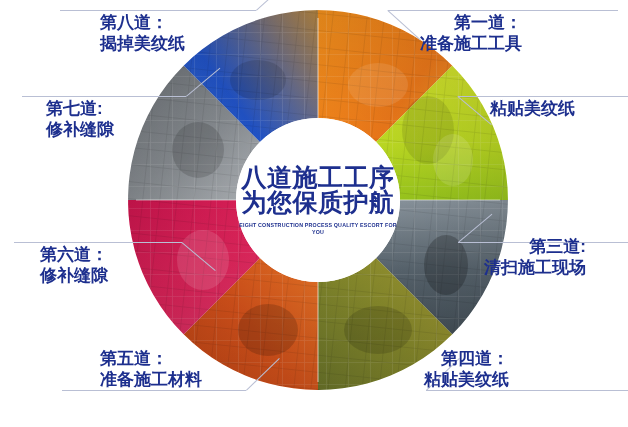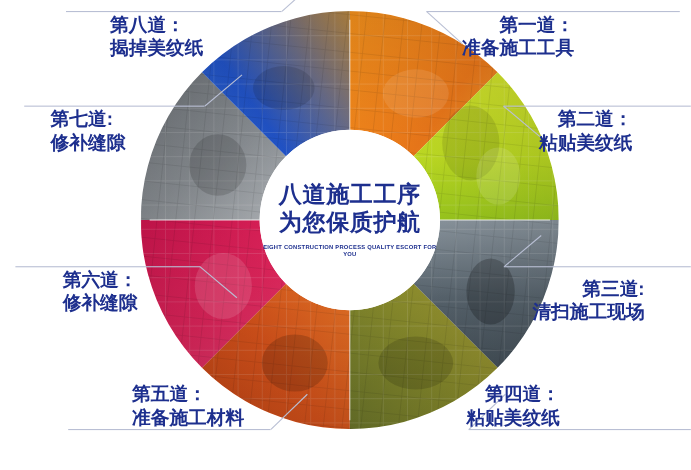--- a/index.html
+++ b/index.html
@@ -55,21 +55,21 @@
     border-radius:50%;
     background:#ffffff;
     display:flex;
     flex-direction:column;
     align-items:center;
     justify-content:center;
   }
   #hub .cn{
     color:#1d2f8e;
     font-weight:bold;
-    font-size:21px;
+    font-size:25px;
     line-height:25px;
     letter-spacing:0.5px;
     text-align:center;
   }
   #hub .en{
     margin-top:7px;
     color:#1d2f8e;
     font-weight:bold;
     font-size:5.2px;
     line-height:7px;
@@ -229,40 +229,39 @@
     <div class="hbar" style="left:0px;top:8px;width:196px;"></div>
     <div class="diag" style="left:196px;top:8px;width:44px;transform:rotate(-42deg);"></div>
   </div>
 
   <div class="label right" style="left:420px;top:12px;">
     <span class="l1">第一道：</span>
     <span class="l2">准备施工工具</span>
   </div>
 
   <div class="label right" style="left:490px;top:98px;">
-    <span class="l1">第二道：</span>
     <span class="l2">粘贴美纹纸</span>
   </div>
 
-  <div class="label right" style="left:484px;top:252px;">
+  <div class="label right" style="left:484px;top:236px;">
     <span class="l1">第三道:</span>
     <span class="l2">清扫施工现场</span>
   </div>
 
   <div class="label right" style="left:424px;top:348px;font-family:Liberation Serif, serif;">
     <span class="l1">第四道：</span>
     <span class="l2">粘贴美纹纸</span>
   </div>
 
-  <div class="label left" style="left:100px;top:348px;margin-left:20px;">
+  <div class="label left" style="left:100px;top:348px;">
     <span class="l1">第五道：</span>
     <span class="l2">准备施工材料</span>
   </div>
 
-  <div class="label left" style="left:40px;top:244px;margin-left:17px;">
+  <div class="label left" style="left:40px;top:244px;">
     <span class="l1">第六道：</span>
     <span class="l2">修补缝隙</span>
   </div>
 
   <div class="label left" style="left:46px;top:98px;">
     <span class="l1">第七道:</span>
     <span class="l2">修补缝隙</span>
   </div>
 
   <div class="label left" style="left:100px;top:12px;">

